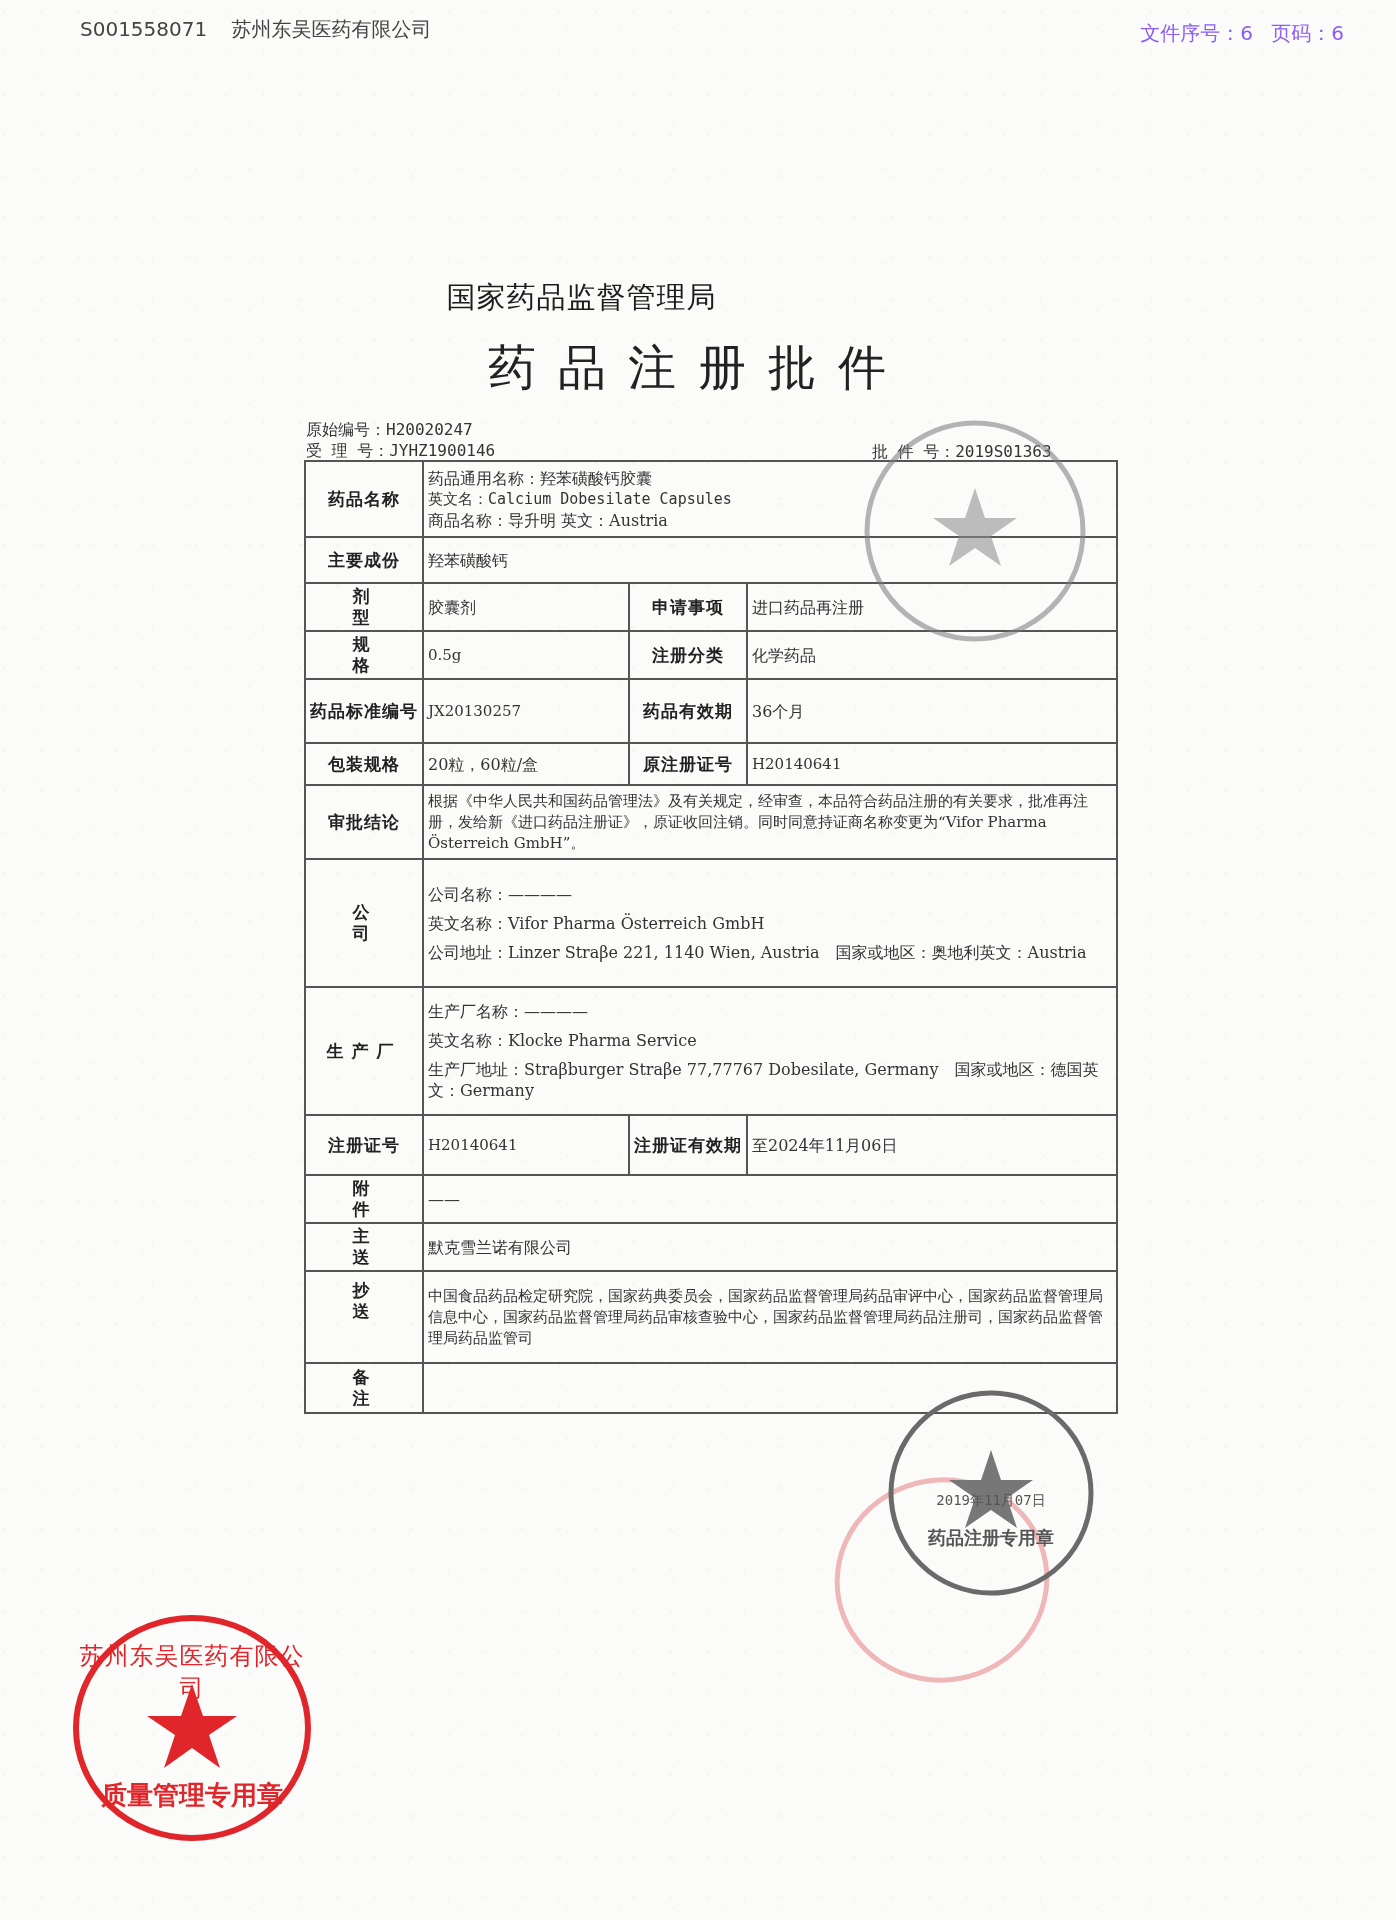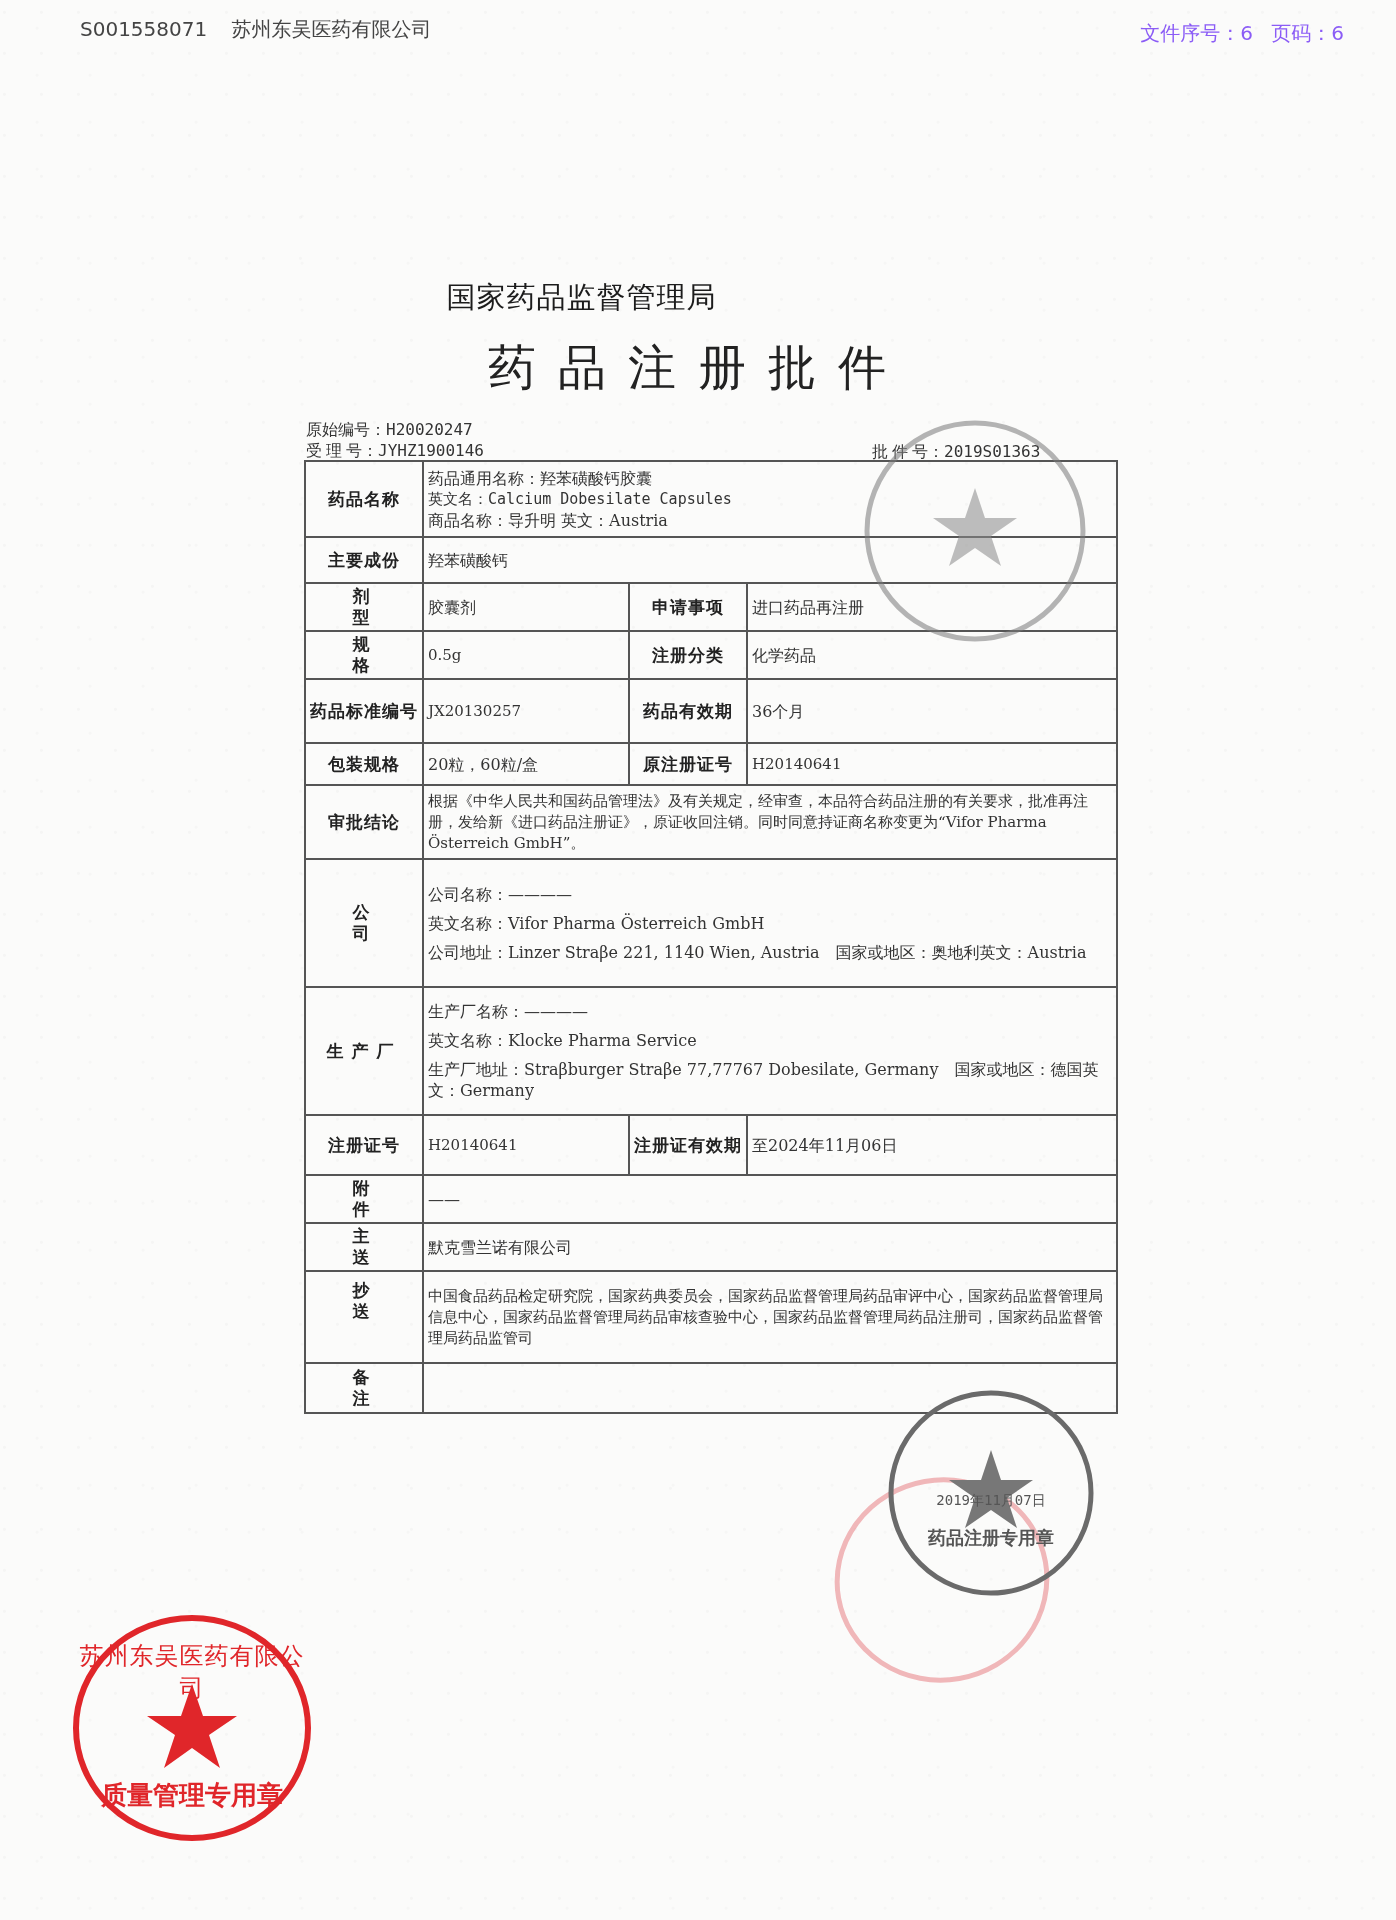--- a/index.html
+++ b/index.html
@@ -33,21 +33,21 @@
     font-family: "DejaVu Sans", "Liberation Sans", sans-serif; letter-spacing: 1px;
   }
   .doc-title {
     position: absolute; left: 0; width: 1396px; top: 336px;
     text-align: center; font-size: 48px; letter-spacing: 22px; color: #222;
   }
   .meta {
     position: absolute; font-size: 16px; color: #333;
     font-family: "DejaVu Sans Mono", "Liberation Mono", monospace;
   }
-  .meta .lbl { font-family: Liberation Serif, serif; }
+  .meta .lbl { font-family: Liberation Mono, monospace; }
   table.reg {
     position: absolute; left: 304px; top: 460px; width: 814px;
     border-collapse: collapse; table-layout: fixed;
     font-size: 16px; color: #333;
   }
   table.reg td {
     border: 2px solid #555; padding: 2px 4px; vertical-align: middle;
     line-height: 21px;
   }
   td.k {

